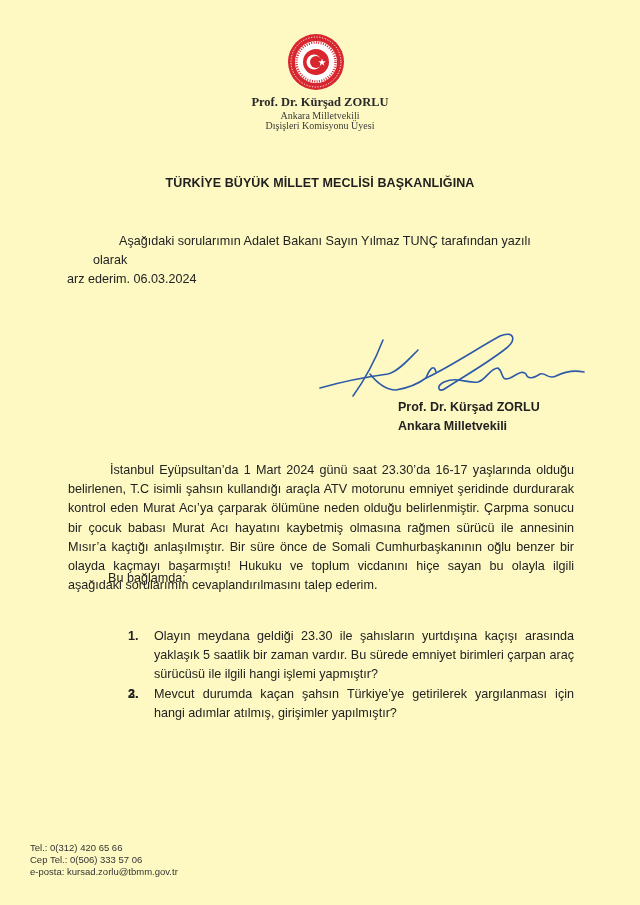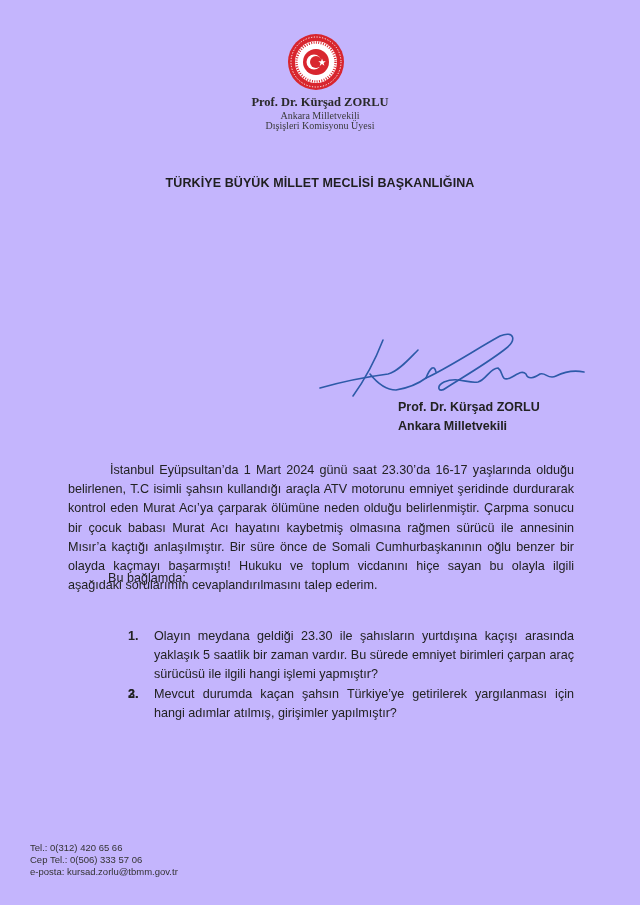--- a/index.html
+++ b/index.html
@@ -1,20 +1,20 @@
 <!DOCTYPE html>
 <html><head>
 <meta charset="utf-8">
 <style>
   html, body { margin: 0; padding: 0; }
   body {
     width: 640px; height: 905px; background: #fdfdfd; position: relative; overflow: hidden;
     color: #1a1a1a;
   }
-  .page { position: absolute; left: 0; top: 0; width: 640px; height: 905px; background: #c4b5fd; }
+  .page { position: absolute; left: 0; top: 0; width: 640px; height: 905px; background: #fef9c3; }
   .emblem { position: absolute; left: 287px; top: 33px; width: 58px; height: 58px; }
   .hdr-name { position: absolute; top: 95px; left: 0; width: 640px; text-align: center;
     font-family: "Liberation Serif", serif; font-weight: bold; font-size: 12.5px; color: #2a2a2a; }
   .hdr-sub { position: absolute; left: 0; width: 640px; text-align: center;
     font-family: "Liberation Serif", serif; font-size: 10px; color: #3a3a3a; }
   .title { position: absolute; top: 176px; left: 0; width: 640px; text-align: center;
     font-family: "Liberation Sans", sans-serif; font-weight: bold; font-size: 12.5px; color: #1f1f1f; letter-spacing: 0.1px; }
   .body-text { font-family: "Liberation Sans", sans-serif; font-size: 12.6px; color: #222; line-height: 19.2px; }
   .intro { position: absolute; left: 93px; top: 232px; width: 450px; }
   .intro .ind { display: inline-block; width: 26px; }
@@ -44,20 +44,22 @@
     <polygon points="35,25.5 36,28.2 38.8,28.3 36.6,30 37.4,32.7 35,31.1 32.7,32.7 33.5,30 31.3,28.3 34.1,28.2" fill="#fff"></polygon>
   </svg>
 
   <div class="hdr-name">Prof. Dr. Kürşad ZORLU</div>
   <div class="hdr-sub" style="top:110px">Ankara Milletvekili</div>
   <div class="hdr-sub" style="top:120px">Dışişleri Komisyonu Üyesi</div>
 
   <div class="title">TÜRKİYE BÜYÜK MİLLET MECLİSİ BAŞKANLIĞINA</div>
 
   <div class="intro body-text">
+    <div><span class="ind"></span><span>Aşağıdaki sorularımın Adalet Bakanı Sayın Yılmaz TUNÇ tarafından yazılı olarak</span></div>
+    <div style="margin-left:-26px">arz ederim. 06.03.2024</div>
   </div>
 
   <svg class="sig" viewBox="0 0 270 80">
     <g fill="none" stroke="#2d5aa8" stroke-width="1.6" stroke-linecap="round" stroke-linejoin="round">
       <path d="M65,12 C58,30 48,50 35,68"></path>
       <path d="M2,60 C30,52 55,48 70,46 C80,44 92,30 100,22"></path>
       <path d="M52,46 C60,56 68,62 78,62 C90,60 100,56 108,50"></path>
       <path d="M108,50 C130,40 160,20 182,8 C196,2 200,12 186,22 C165,38 140,52 128,60 C120,66 118,58 126,54 C140,48 150,56 160,54 C168,52 172,40 180,40 C186,44 182,54 192,50 C200,46 204,42 208,46 C210,52 216,50 222,46 C228,44 230,52 238,48 C246,44 256,42 266,44"></path>
       <path d="M108,50 C112,40 116,36 118,44"></path>
     </g>

